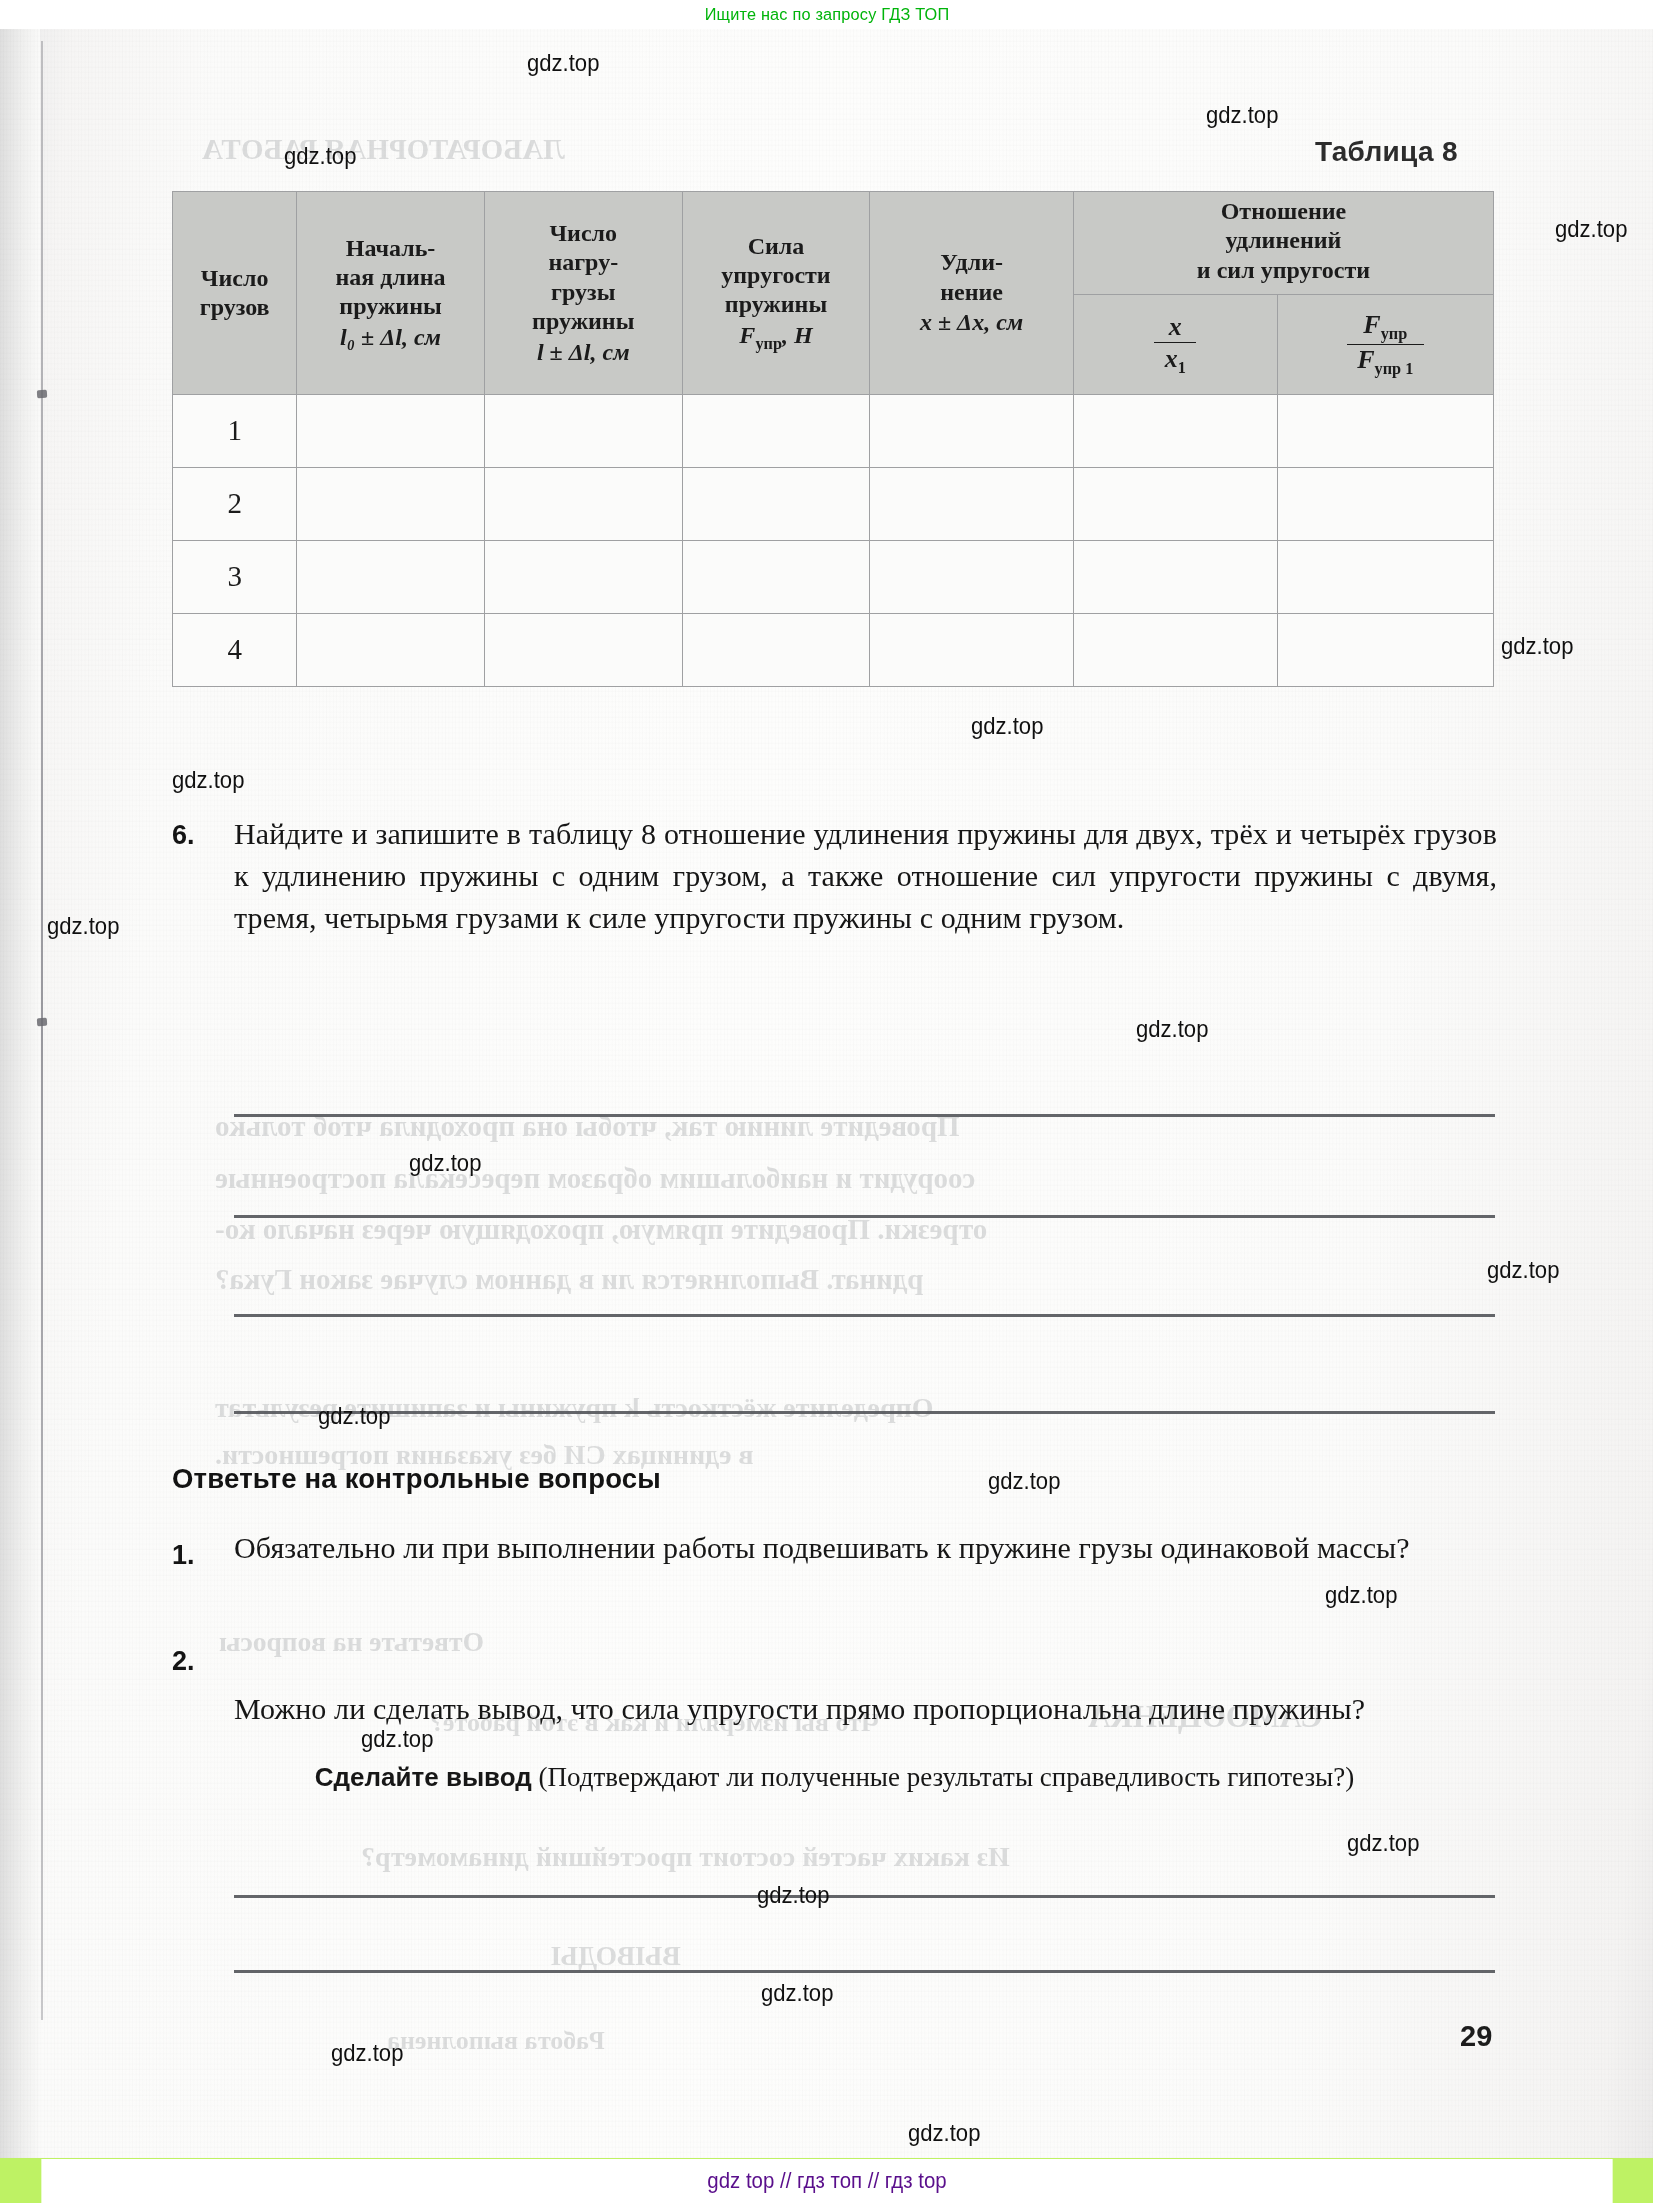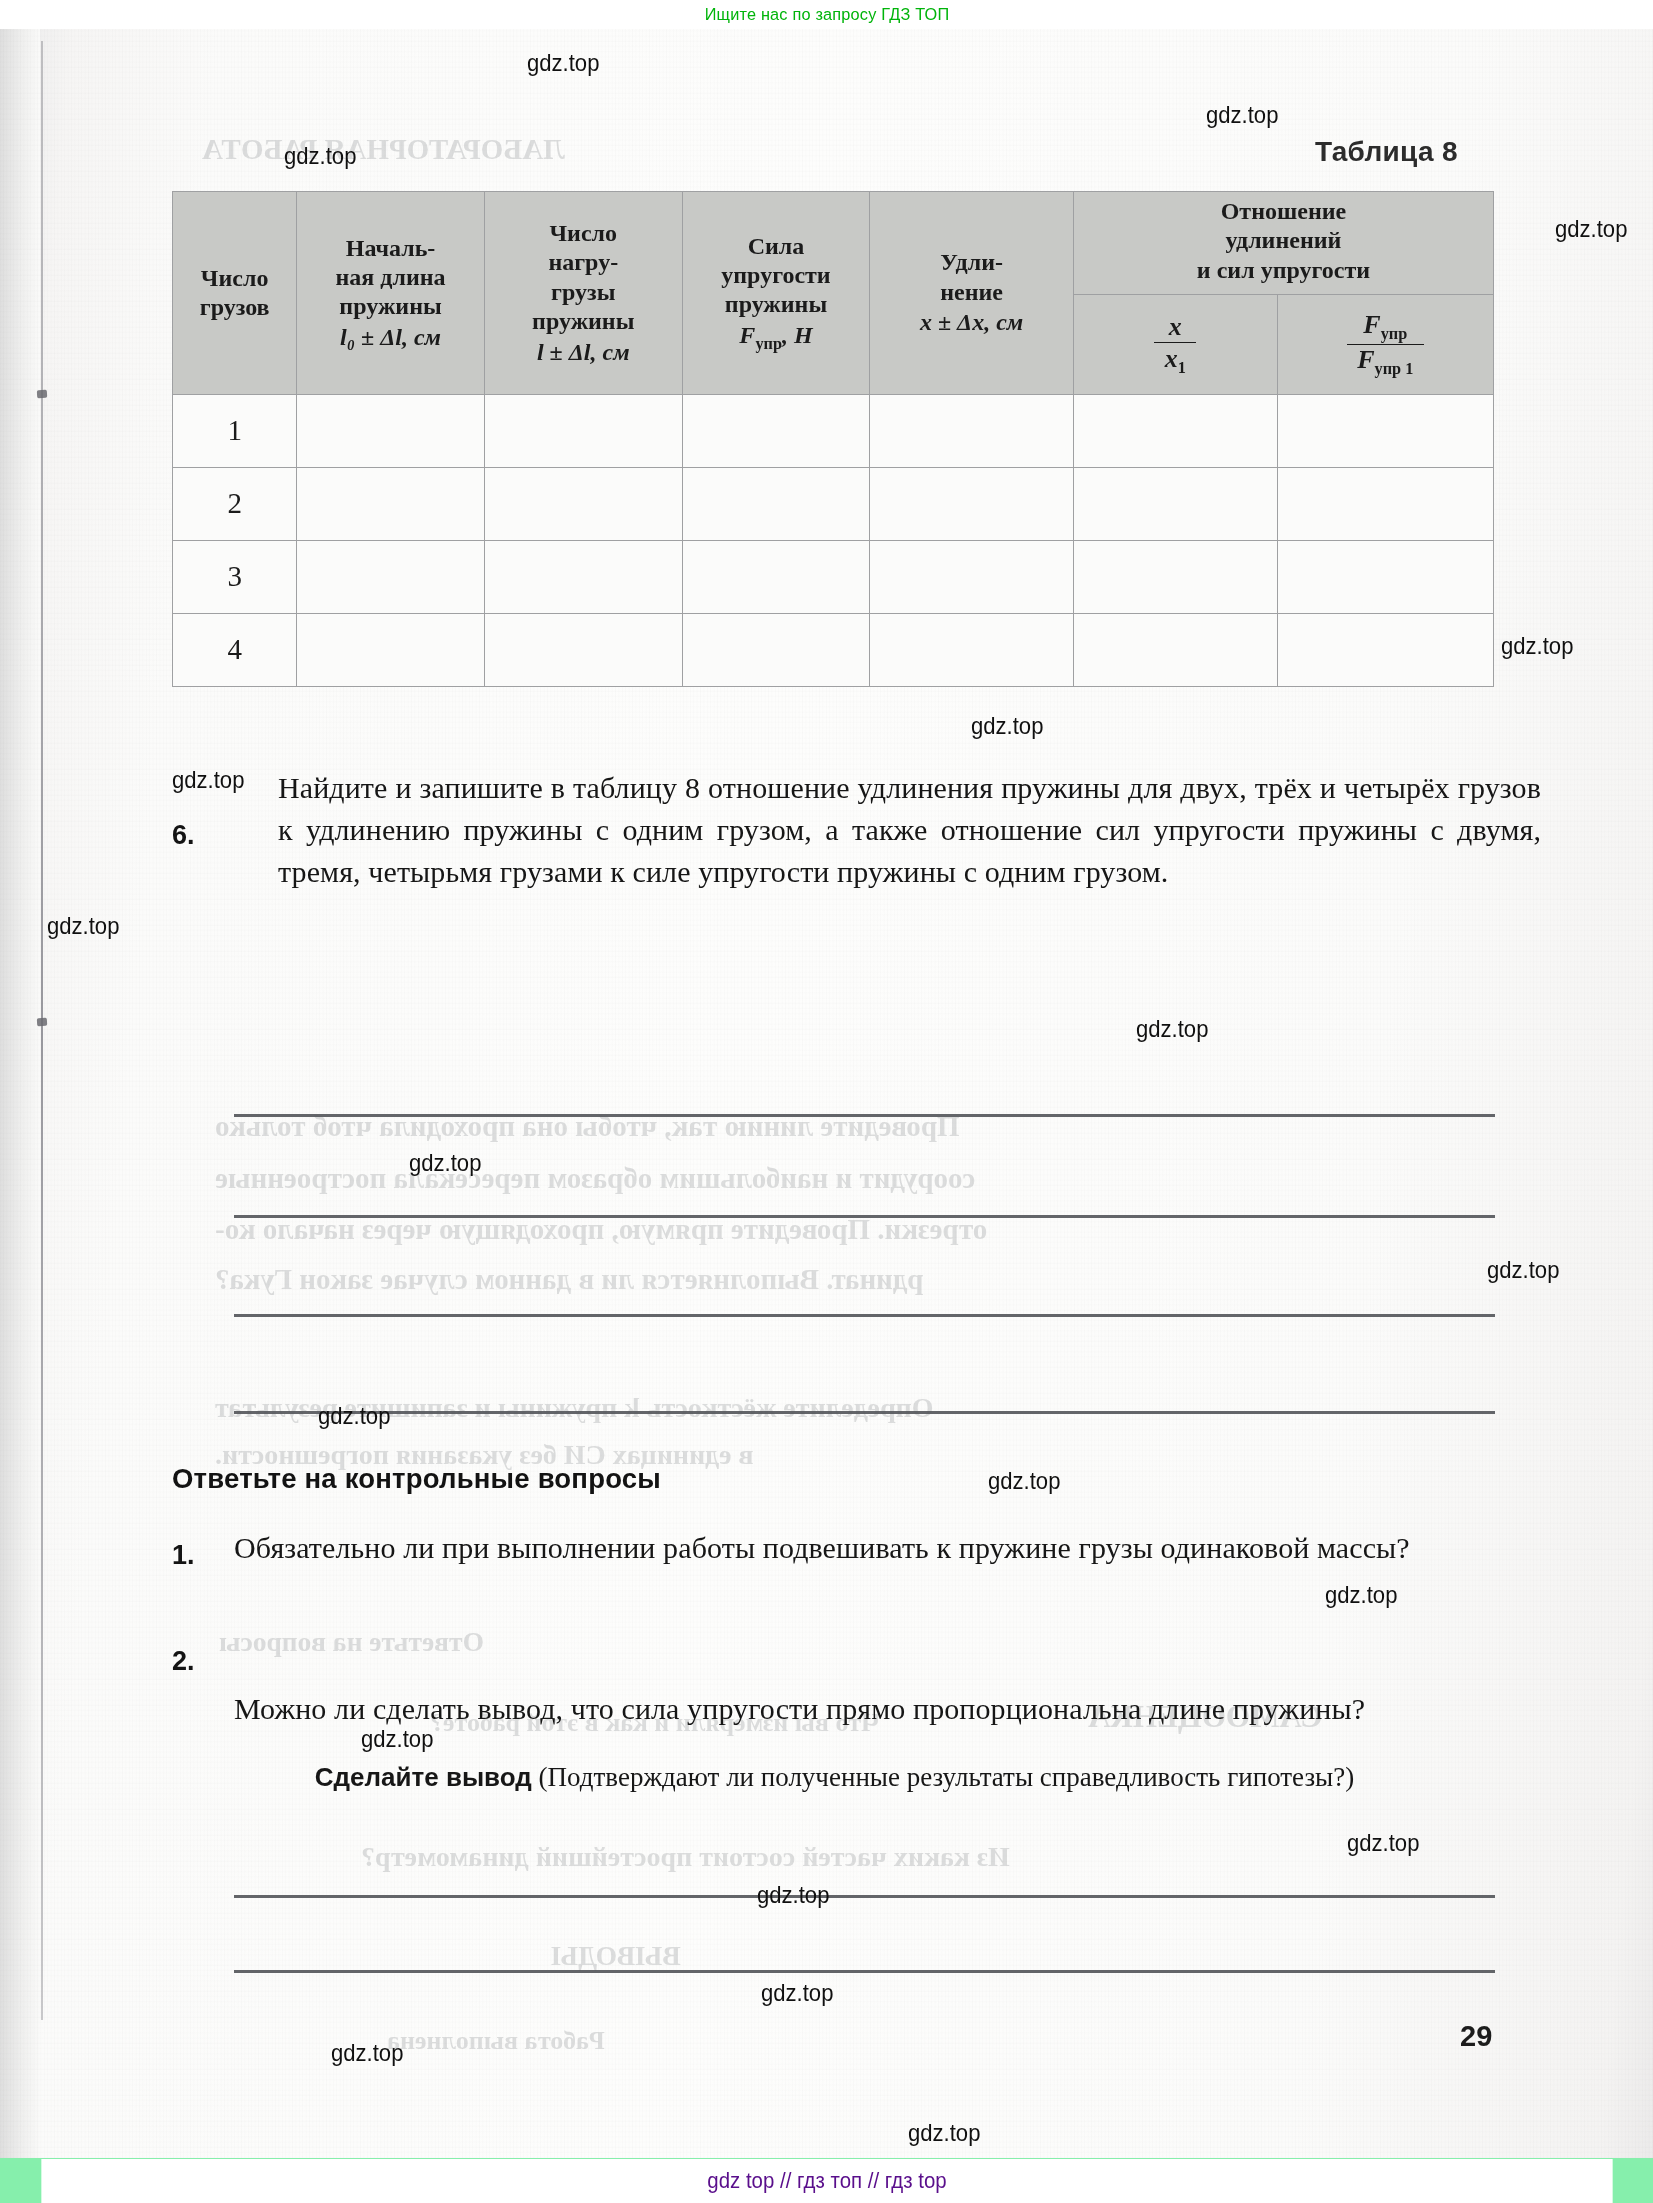--- a/index.html
+++ b/index.html
@@ -8,21 +8,21 @@
     background: #ffffff;
   }
   body {
     font-family: "Liberation Serif", serif;
   }
   #page {
     position: relative;
     width: 1654px;
     height: 2203px;
     overflow: hidden;
-    background: #86efac;
+    background: #bef264;
   }
 
   
   .top-banner {
     position: absolute;
     top: 0; left: 0;
     width: 1654px;
     height: 29px;
     text-align: center;
     color: #00b40a;
@@ -404,21 +404,21 @@
             <td></td>
             <td></td>
             <td></td>
             <td></td>
           </tr>
         </tbody>
     </table>
   </div>
 
   <div class="num-marker" style="top:820px; left:172px;">6.</div>
-  <div class="para body-text" style="top:767px; left:234px; width:1263px; text-align:justify;margin-left:44px;">Найдите и запишите в таблицу 8 отношение удлинения пружины для двух, трёх и четырёх грузов к удлинению пружины с одним грузом, а также отношение сил упругости пружины с двумя, тремя, четырьмя грузами к силе упругости пружины с одним грузом.</div>
+  <div class="para body-text" style="top:813px; left:234px; width:1263px; text-align:justify;">Найдите и запишите в таблицу 8 отношение удлинения пружины для двух, трёх и четырёх грузов к удлинению пружины с одним грузом, а также отношение сил упругости пружины с двумя, тремя, четырьмя грузами к силе упругости пружины с одним грузом.</div>
 
   <div class="rule" style="top:1114px;  left:234px; width:1261px;"></div>
   <div class="rule" style="top:1215px;  left:234px; width:1261px;"></div>
   <div class="rule" style="top:1314px;  left:234px; width:1261px;"></div>
   <div class="rule" style="top:1411px;  left:234px; width:1261px;"></div>
 
   <div class="section-head" style="top:1463px; left:172px;">Ответьте на контрольные вопросы</div>
 
   <div class="num-marker" style="top:1540px; left:172px;">1.</div>
   <div class="para body-text" style="top:1527px; left:234px; width:1263px; text-align:justify;">Обязательно ли при выполнении работы подвешивать к пружине грузы одинаковой массы?</div>

